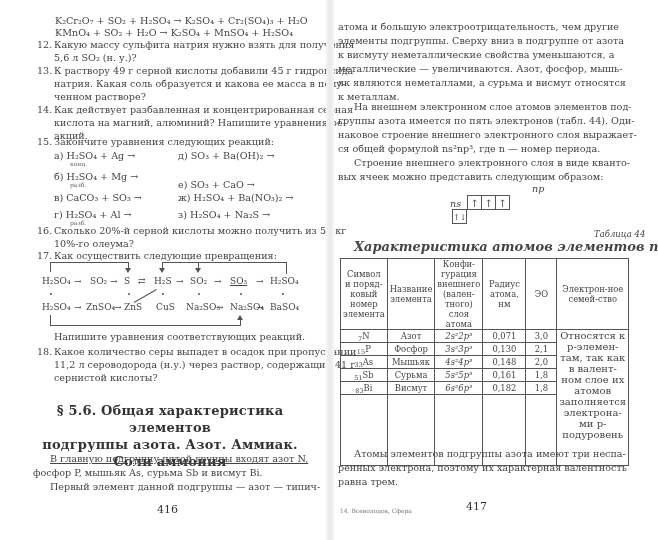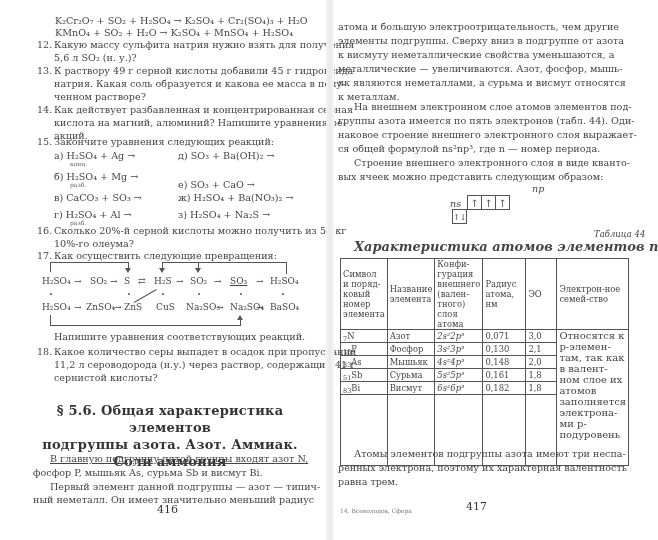--- a/index.html
+++ b/index.html
@@ -23,21 +23,21 @@
   .heading { font-size:13px; line-height:17px; font-weight:bold; text-align:center; color:#333; letter-spacing:0.2px; }
   .pageno { font-size:11px; color:#333; }
   .scheme { position:absolute; left:36px; top:260px; width:270px; height:70px; }
   .scheme .chem { position:absolute; font-size:9px; color:#444; white-space:nowrap; }
   .line { position:absolute; background:#555; }
   .arrowdown { position:absolute; width:0; height:0; border-left:3px solid transparent; border-right:3px solid transparent; border-top:5px solid #555; }
   .arrowup { position:absolute; width:0; height:0; border-left:3px solid transparent; border-right:3px solid transparent; border-bottom:5px solid #555; }
   .dot { position:absolute; width:2px; height:2px; background:#555; border-radius:1px; }
   .cell { position:absolute; width:15px; height:15px; border:1px solid #555; font-size:10px; text-align:center; line-height:15px; color:#444; box-sizing:border-box; }
   table.t44 { position:absolute; left:340px; top:258px; border-collapse:collapse; font-size:8.4px; color:#444; }
-  table.t44 td, table.t44 th { border:1px solid #555; padding:0 2px; text-align:left; vertical-align:middle; font-weight:normal;margin-top:36px; }
+  table.t44 td, table.t44 th { border:1px solid #555; padding:0 2px; text-align:center; vertical-align:middle; font-weight:normal;margin-top:36px; }
   table.t44 th { line-height:10px; }
   table.t44 td { line-height:12px; height:12px; }
   table.t44 tr.last td { height:70px; vertical-align:top; }
   .family { vertical-align:top !important; line-height:11px !important; font-size:10px; }
   .italic { font-style:italic; }
   .bolditalic { font-style:italic; font-weight:bold; }
 </style>
 </head>
 <body>
 
@@ -152,21 +152,20 @@
 
   <div class="abs heading" style="left:30px;top:402px;width:280px;white-space:normal;">
     <div>§ 5.6. Общая характеристика элементов</div>
     <div>подгруппы азота. Азот. Аммиак.</div>
     <div>Соли аммония</div>
   </div>
 
   <div class="abs t" style="left:50px;top:452px;text-decoration:underline;">В главную подгруппу пятой группы входят азот N,</div>
   <div class="abs t" style="left:33px;top:466px;">фосфор P, мышьяк As, сурьма Sb и висмут Bi.</div>
   <div class="abs t" style="left:50px;top:480px;">Первый элемент данной подгруппы — азот — типич-</div>
-  <div class="abs t" style="left:33px;top:493px;">ный неметалл. Он имеет значительно меньший радиус</div>
 
   <div class="abs pageno" style="left:157px;top:503px;">416</div>
 </div>
 
 <div class="gutter"></div>
 
 <div class="page right">
   <div class="abs t" style="left:8px;top:20px;line-height:14px;">
     <div>атома и большую электроотрицательность, чем другие</div>
     <div>элементы подгруппы. Сверху вниз в подгруппе от азота</div>

